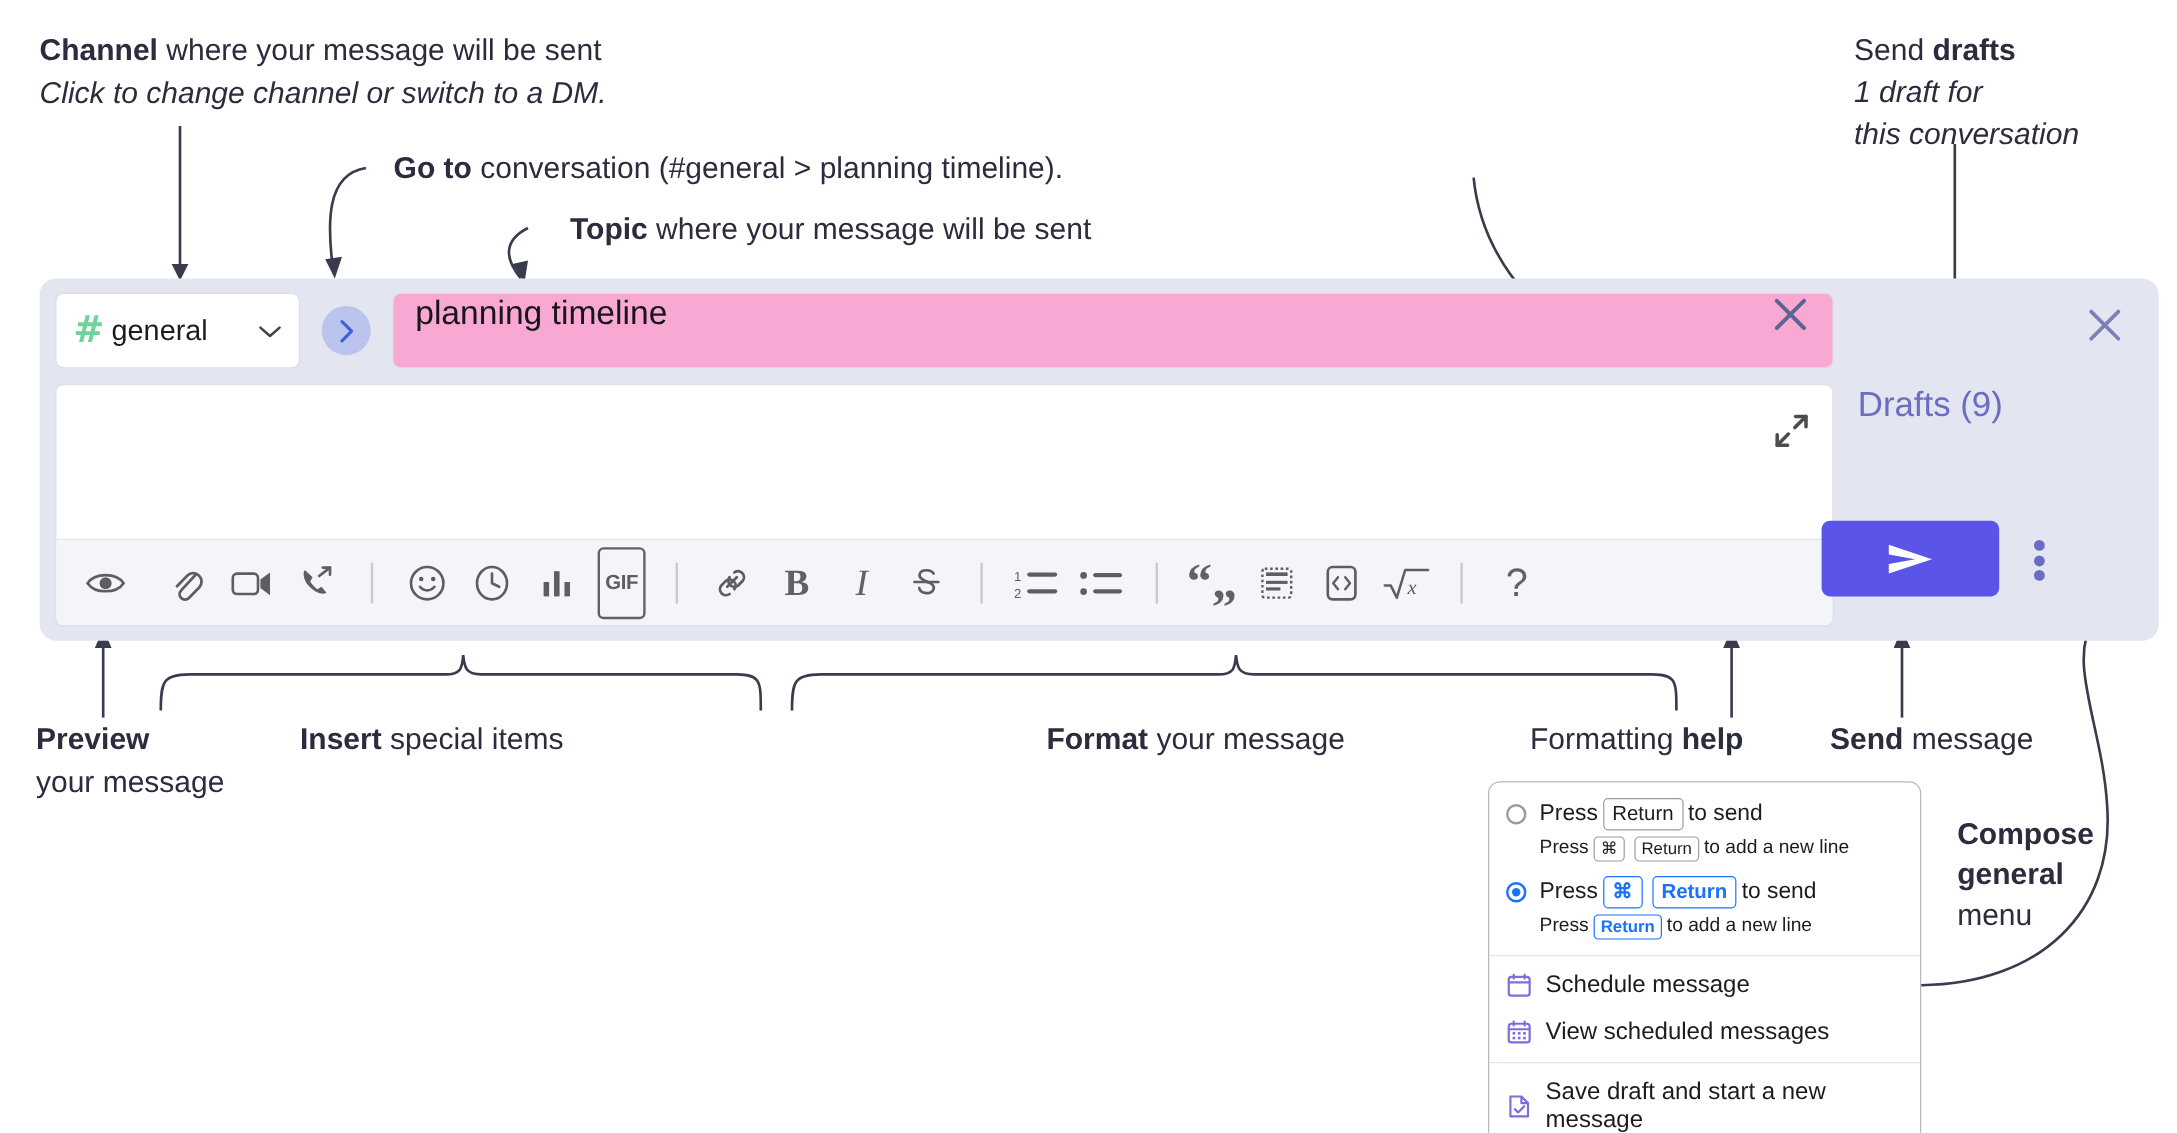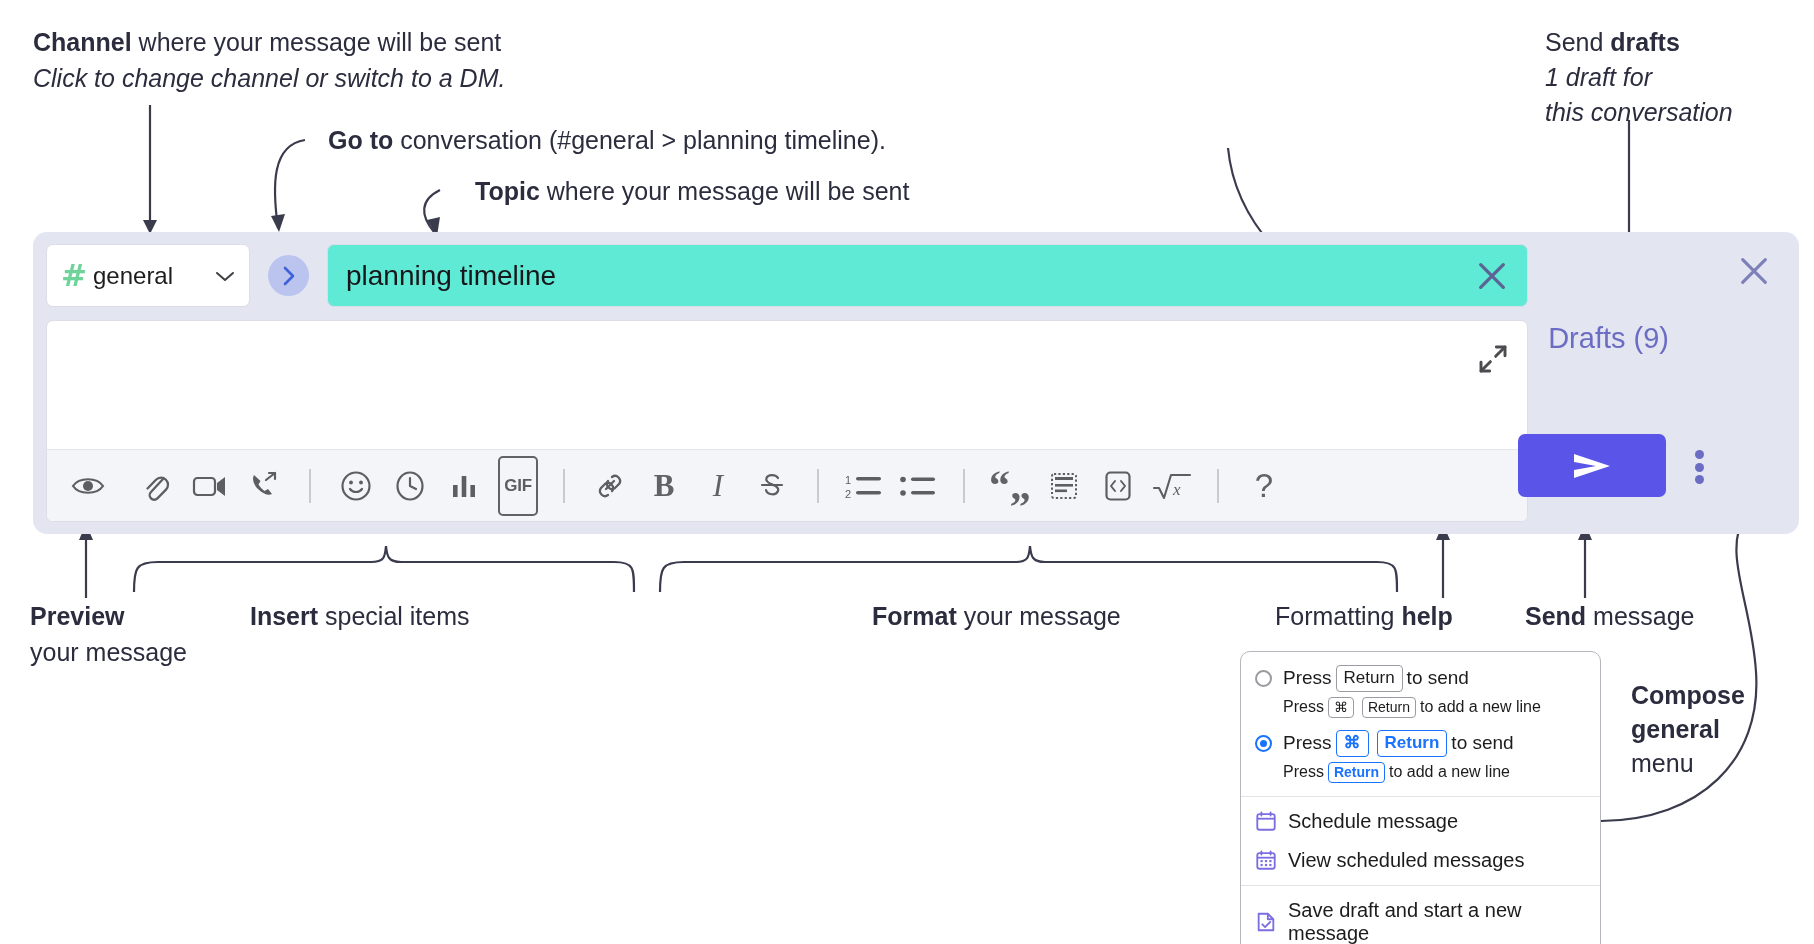--- a/index.html
+++ b/index.html
@@ -76,24 +76,24 @@
     width: 41px; height: 41px;
     border-radius: 50%;
     background: #bac4ef;
     display: flex; align-items: center; justify-content: center;
     cursor: pointer;
   }
 
   .topic-field {
     position: absolute; left: 281px; top: 0;
     width: 1201px; height: 63px;
-    background: #5eead4;
+    background: #f9a8d4;
     border: 1px solid #dcdde6;
     border-radius: 7px;
-    display: flex; align-items: center;
+    display: flex; align-items: flex-start;
     padding: 0 18px;
   }
   .topic-text {
     flex: 1; font-size: 28px; color: #16161b;
   }
   .topic-clear { width: 34px; height: 34px; cursor: pointer; flex: none; }
 
   
   .msgbox {
     position: absolute; left: 0; top: 76px;

